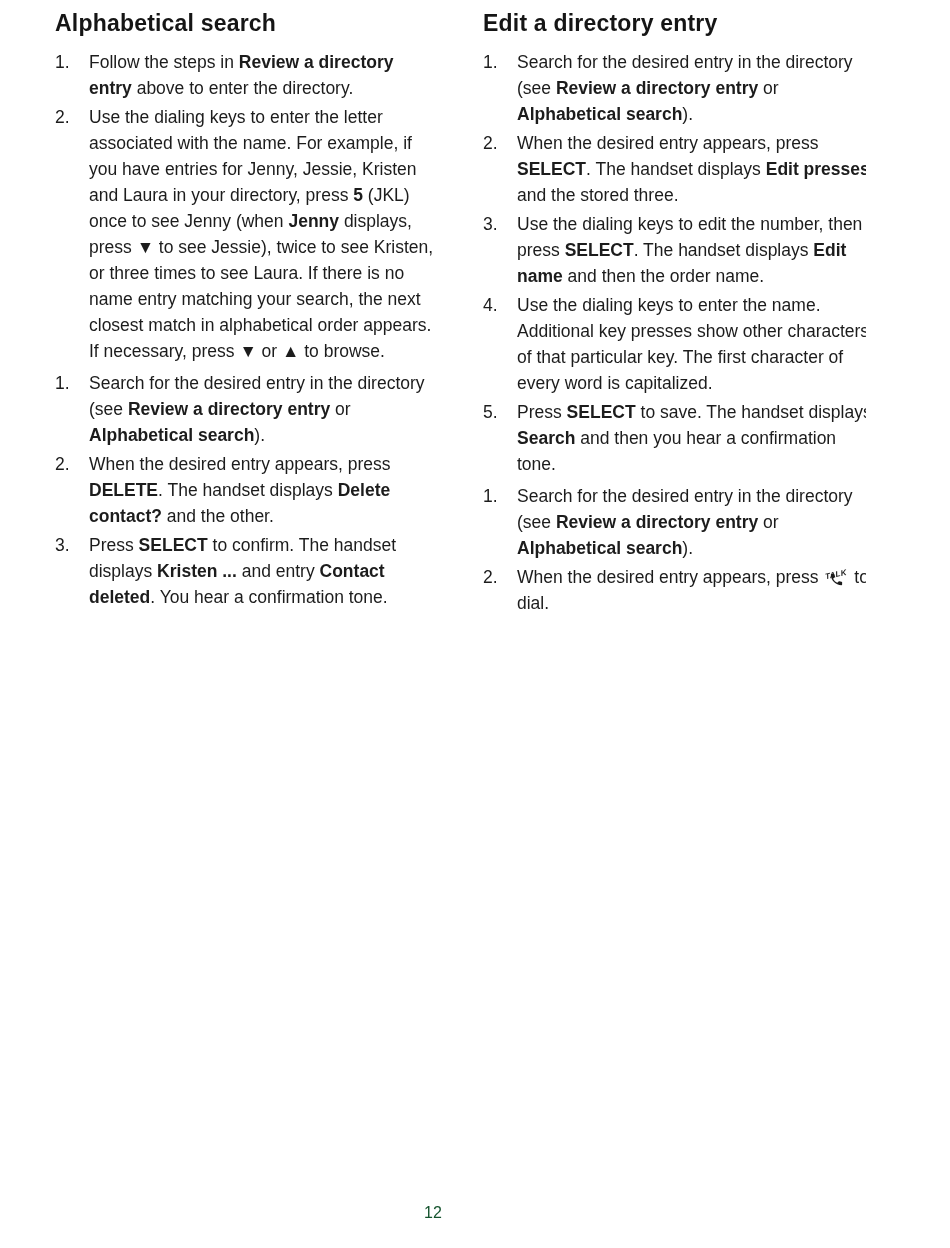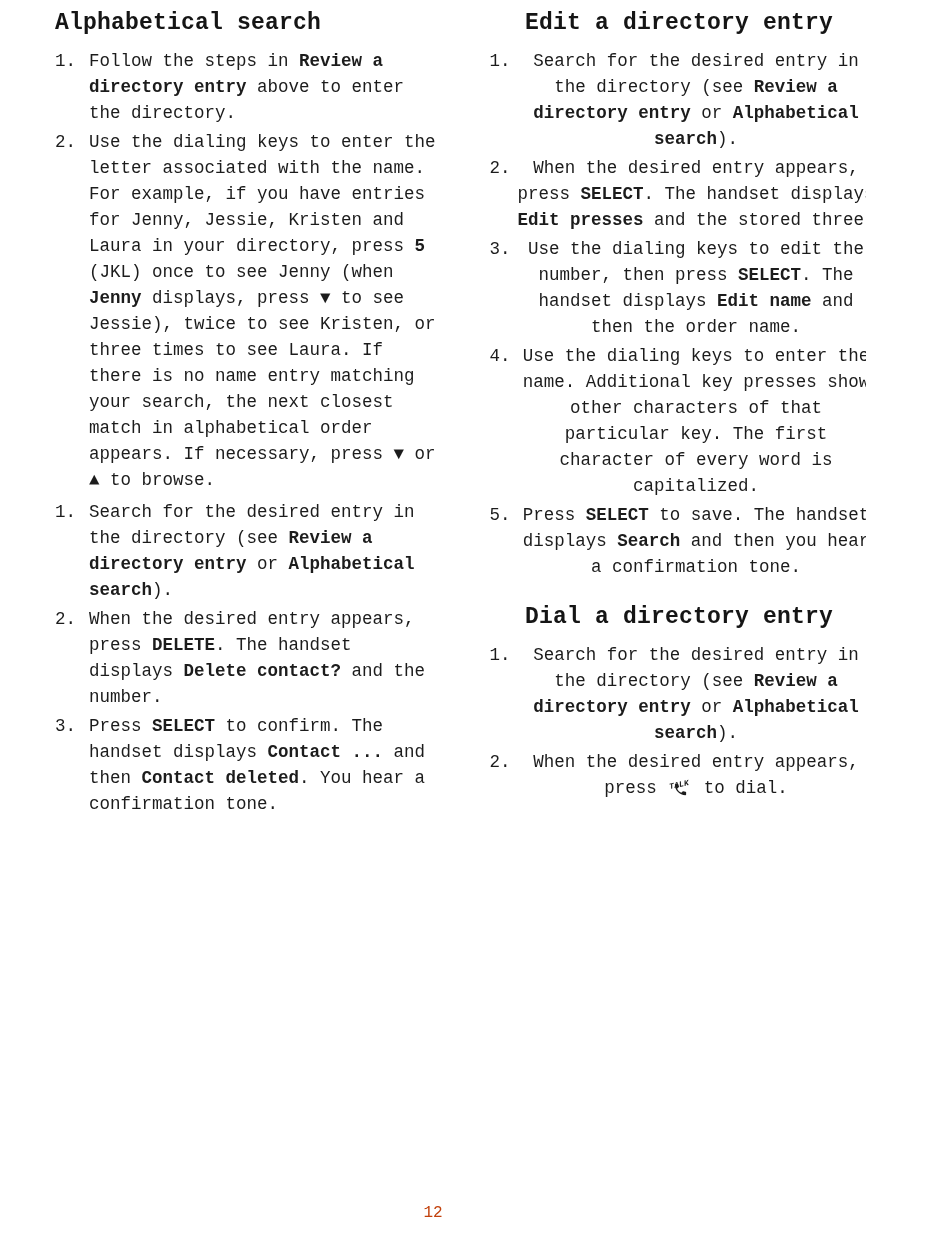--- a/index.html
+++ b/index.html
@@ -1,27 +1,27 @@
 <!DOCTYPE html>
 <html><head>
 <meta charset="utf-8">
 <style>
   html, body { margin: 0; padding: 0; background: #ffffff; }
   .page {
     position: relative;
     width: 866px;
     height: 1248px;
     background: #ffffff;
-    font-family: Liberation Mono, monospace;
+    font-family: Liberation Sans, sans-serif;
     color: #1c1c1c;
     overflow: hidden;
   }
   .col { position: absolute; top: 10px; }
   .col-left  { left: 55px;  width: 384px; }
-  .col-right { left: 483px; width: 392px; text-align: center; }
+  .col-right { left: 483px; width: 392px; }
   .section { margin: 0 0 6px 0; }
   .section-heading {
     font-size: 23px;
     font-weight: bold;
     margin: 24px 0 12px 0;
     color: #151515;
     letter-spacing: 0.2px;
   }
   .section:first-child .section-heading { margin-top: 0; }
   .list-item {
@@ -33,21 +33,21 @@
   .list-num { flex: 0 0 34px; width: 34px; }
   .list-text { flex: 1; }
   .list-text b { font-weight: bold; }
   .page-number {
     position: absolute;
     left: 0;
     bottom: 26px;
     width: 100%;
     text-align: center;
     font-size: 16px;
-    color: #c2410c;
+    color: #14532d;
   }
   .inline-icon {
     display: inline-block;
     position: relative;
     width: 24px;
     height: 22px;
     vertical-align: -4px;
     margin: 0 1px;
   }
   .icon-label {
@@ -86,25 +86,25 @@
     </div>
 
     <div class="section">
       <div class="list">
         <div class="list-item">
           <span class="list-num">1.</span>
           <span class="list-text"><span>Search for the desired entry in the directory (see </span><b>Review a directory entry</b><span> or </span><b>Alphabetical search</b><span>).</span></span>
         </div>
         <div class="list-item">
           <span class="list-num">2.</span>
-          <span class="list-text"><span>When the desired entry appears, press </span><b>DELETE</b><span>. The handset displays </span><b>Delete contact?</b><span> and the number.</span></span>
+          <span class="list-text"><span>When the desired entry appears, press </span><b>DELETE</b><span>. The handset displays </span><b>Delete contact?</b><span> and the other.</span></span>
         </div>
         <div class="list-item">
           <span class="list-num">3.</span>
-          <span class="list-text"><span>Press </span><b>SELECT</b><span> to confirm. The handset displays </span><b>Contact ...</b><span> and then </span><b>Contact deleted</b><span>. You hear a confirmation tone.</span></span>
+          <span class="list-text"><span>Press </span><b>SELECT</b><span> to confirm. The handset displays </span><b>Kristen ...</b><span> and entry </span><b>Contact deleted</b><span>. You hear a confirmation tone.</span></span>
         </div>
       </div>
     </div>
 
   </div>
 
   <div class="col col-right">
 
     <div class="section">
       <div class="section-heading">Edit a directory entry</div>
@@ -126,21 +126,20 @@
           <span class="list-text"><span>Use the dialing keys to enter the name. Additional key presses show other characters of that particular key. The first character of every word is capitalized.</span></span>
         </div>
         <div class="list-item">
           <span class="list-num">5.</span>
           <span class="list-text"><span>Press </span><b>SELECT</b><span> to save. The handset displays </span><b>Search</b><span> and then you hear a confirmation tone.</span></span>
         </div>
       </div>
     </div>
 
     <div class="section">
-      <div class="section-heading">Dial a directory entry</div>
       <div class="list">
         <div class="list-item">
           <span class="list-num">1.</span>
           <span class="list-text"><span>Search for the desired entry in the directory (see </span><b>Review a directory entry</b><span> or </span><b>Alphabetical search</b><span>).</span></span>
         </div>
         <div class="list-item">
           <span class="list-num">2.</span>
           <span class="list-text"><span>When the desired entry appears, press </span><span class="inline-icon"><span class="icon-label">TALK</span><svg viewBox="0 0 24 24" width="15" height="15" fill="#1c1c1c">
                   <path d="M6.62 10.79c1.44 2.83 3.76 5.14 6.59 6.59l2.2-2.21c.27-.27.67-.36 1.02-.24 1.12.37 2.33.57 3.57.57.55 0 1 .45 1 1V20c0 .55-.45 1-1 1-9.39 0-17-7.61-17-17 0-.55.45-1 1-1h3.5c.55 0 1 .45 1 1 0 1.25.2 2.45.57 3.57.11.35.03.74-.25 1.02l-2.2 2.2z"></path>
                 </svg></span><span> to dial.</span></span>

